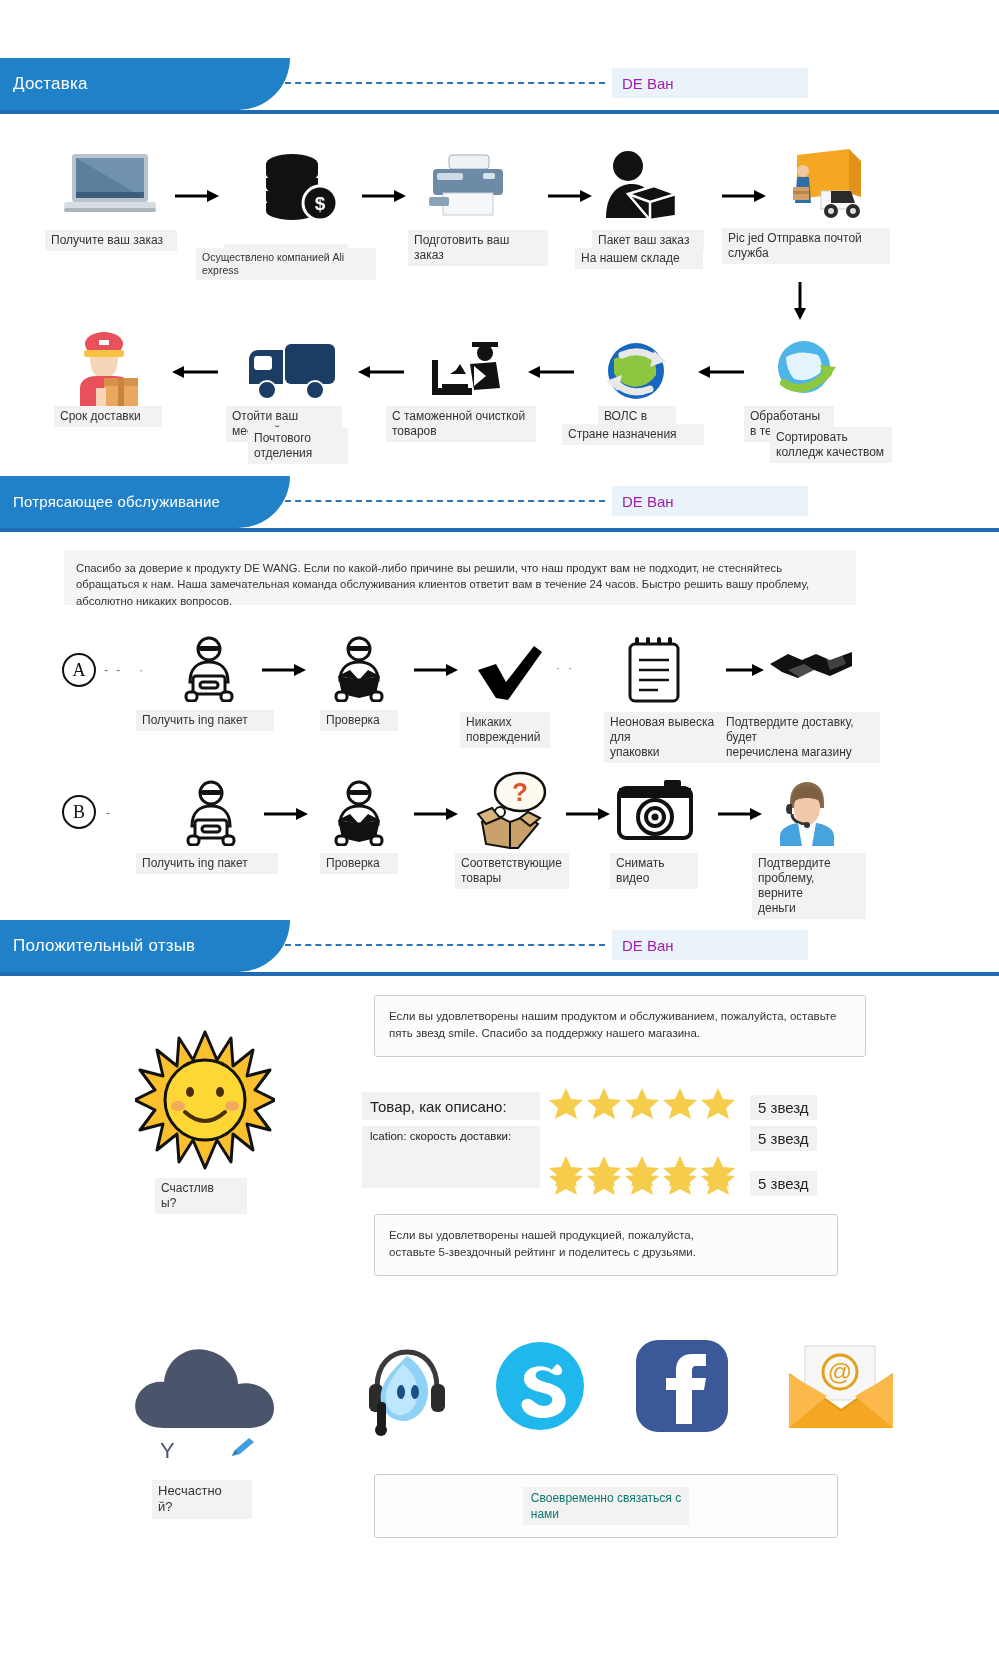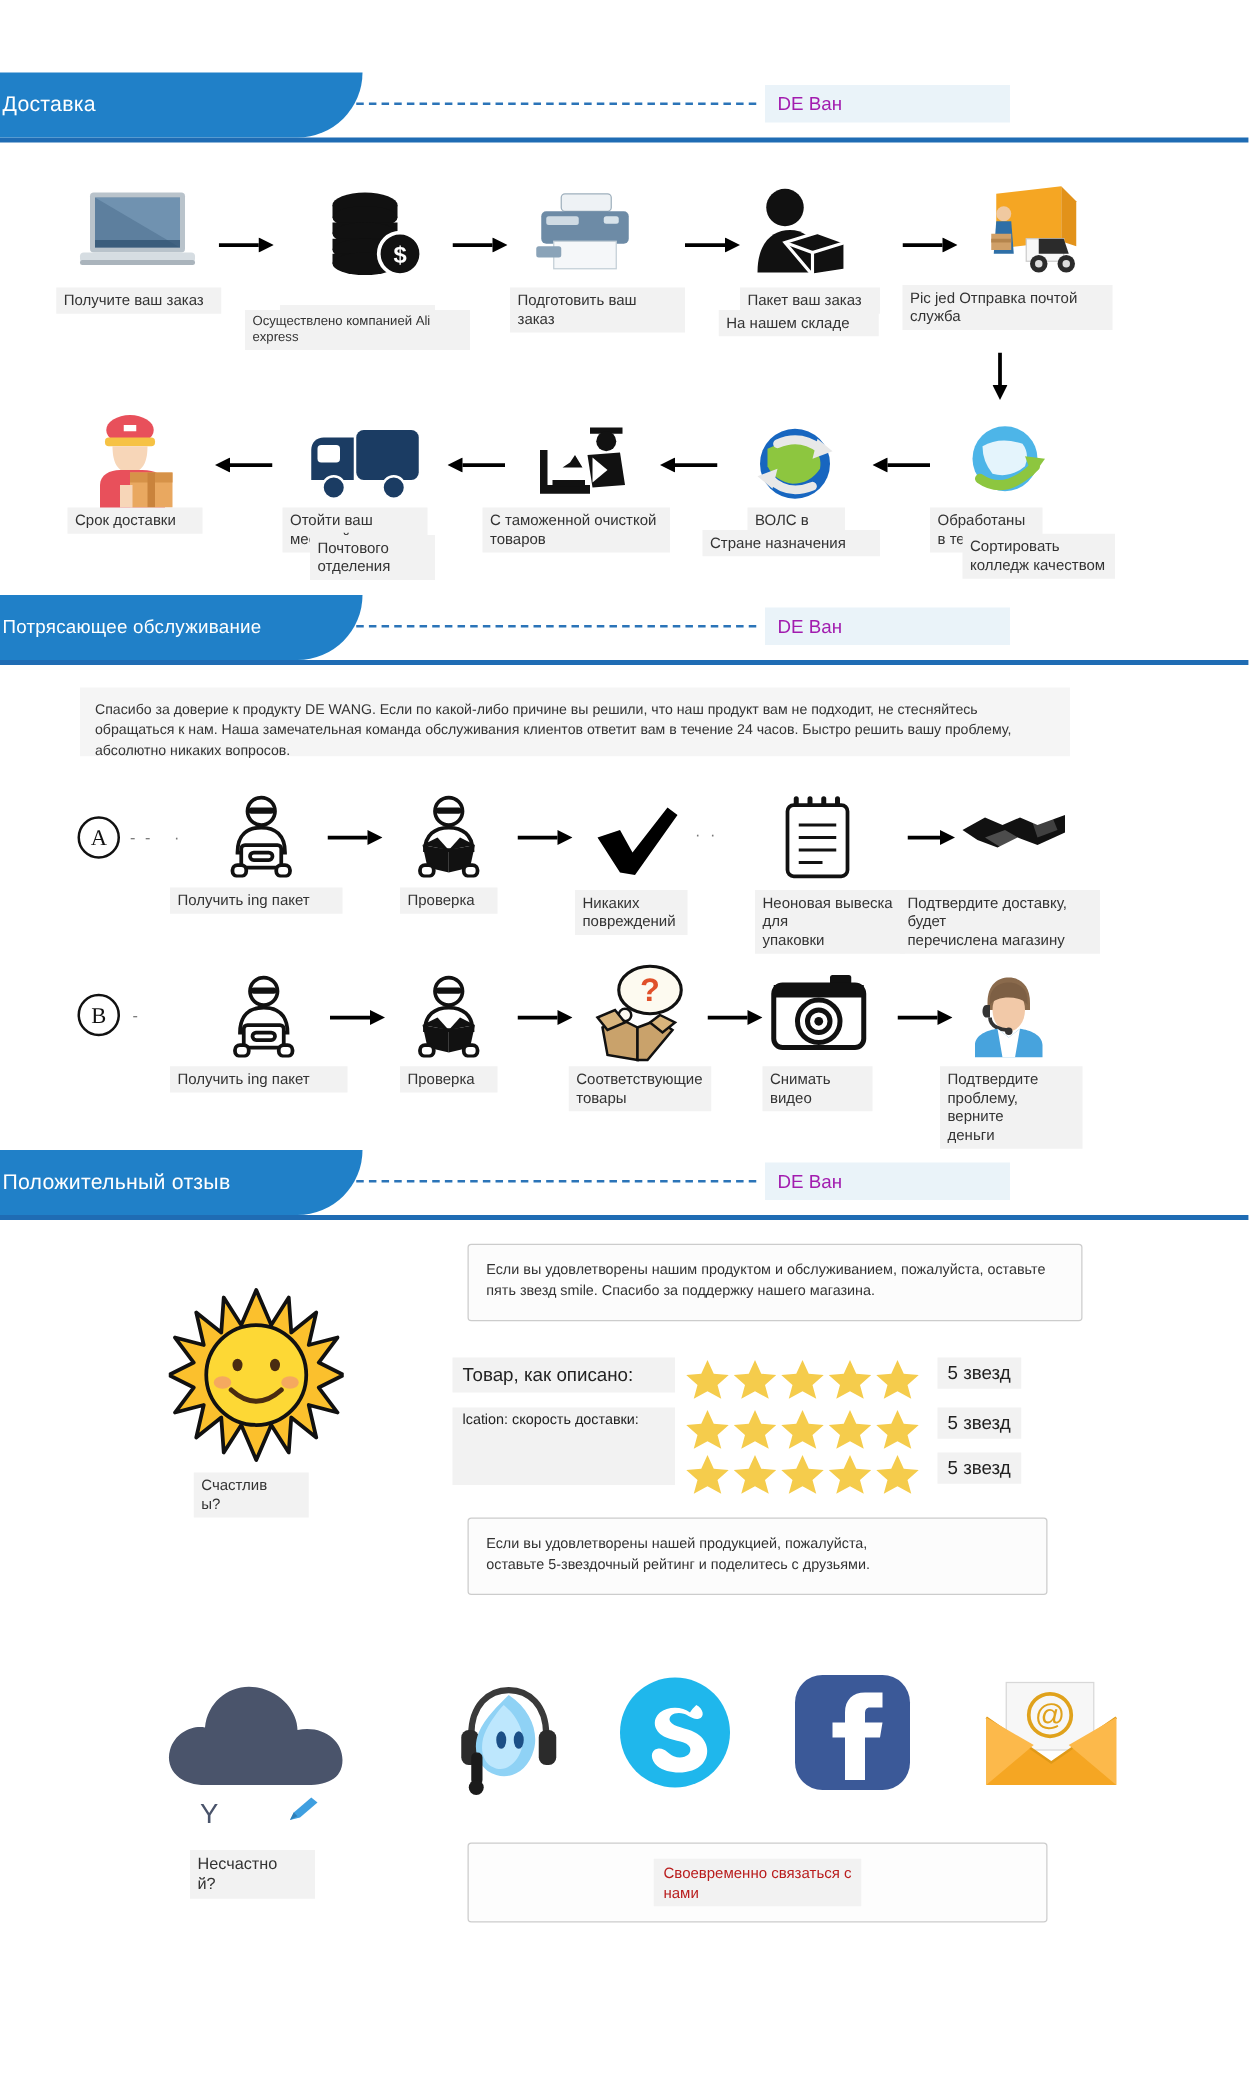--- a/index.html
+++ b/index.html
@@ -15,21 +15,21 @@
   .banner .bar-line {
     position: absolute; left: 0; bottom: 0; width: 999px; height: 4px; background: #1f6cb4;
   }
   .banner .tab {
     position: absolute; left: 0; top: 0; height: 52px; width: 290px;
     background: #2080c8;
     border-radius: 0 0 60px 0;
     display: flex; align-items: center;
   }
   .banner .tab-label {
-    color: #ffffff; font-size: 17px; padding-left: 2px; line-height: 1.12;
+    color: #ffffff; font-size: 17px; padding-left: 13px; line-height: 1.12;
     letter-spacing: .2px;
   }
   .banner .dashes {
     position: absolute; left: 285px; top: 24px; width: 320px;
     border-top: 2px dashed #2b74b8; height: 0;
   }
   .banner .brand {
     position: absolute; left: 612px; top: 10px; width: 196px; height: 30px;
     background: #eaf3f9; color: #a21caf; font-size: 15px;
     display: flex; align-items: center; padding-left: 10px;
@@ -58,33 +58,33 @@
     border-radius: 50%; display: flex; align-items: center; justify-content: center;
     font-size: 18px; color: #111; font-family: "Liberation Serif", serif;
   }
   .dotdash { position: absolute; color: #777; font-size: 13px; letter-spacing: 2px; }
 
   
   .ratebox {
     position: absolute; border: 1px solid #ccc; border-radius: 3px; background: #fcfcfc;
     color: #333; font-size: 11.5px; line-height: 1.5; padding: 12px 14px;
   }
-  .rate-row { position: absolute; display: flex; align-items: flex-start; }
+  .rate-row { position: absolute; display: flex; align-items: flex-end; }
   .rate-name {
     background: #f2f2f2; display: flex; align-items: center; color: #222;
   }
   .stars { display: flex; gap: 2px; align-items: center; }
   .star { display: block; }
   .rate-val { background: #f2f2f2; color: #222; padding: 4px 8px; font-size: 15px; }
 
   .contact-note {
     position: absolute; border: 1px solid #ccc; border-radius: 3px; background: #fdfdfd;
     display: flex; align-items: center; justify-content: center;
   }
-  .contact-note span { background:#f2f2f2; font-size: 12px; color:#b91c1c; padding: 3px 8px; line-height:1.35; }
+  .contact-note span { background:#f2f2f2; font-size: 12px; color:#0f766e; padding: 3px 8px; line-height:1.35; }
 </style>
 </head>
 <body>
 
 <div class="page">
 
   <div class="banner" style="position:absolute; left:0; top:58px;">
     <div class="bar-line"></div>
     <div class="tab">
       <span class="tab-label">Доставка</span>

